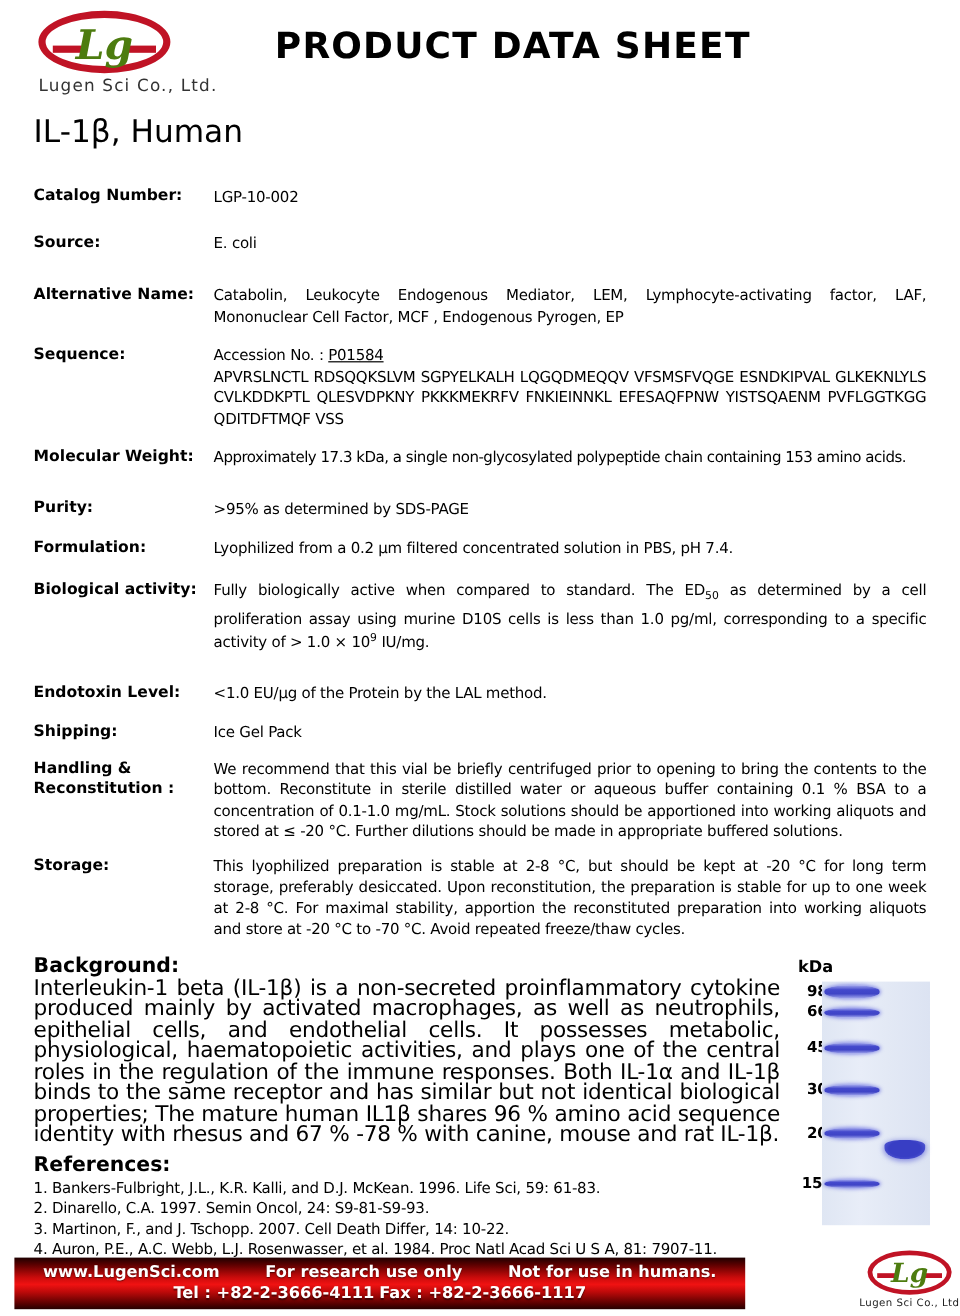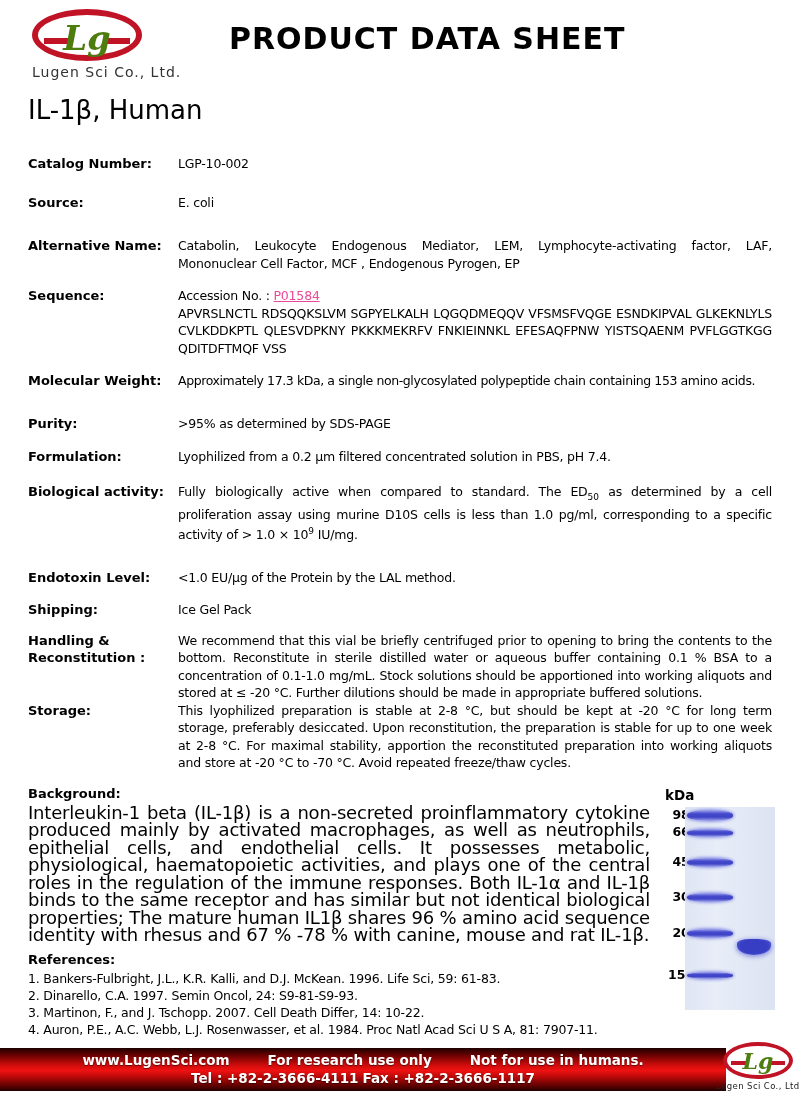--- a/index.html
+++ b/index.html
@@ -42,29 +42,29 @@
 
   
   .row { display:flex; padding:0 28px; }
   .lbl {
     flex:none; width:150px; font-weight:bold; font-size:13px;
     line-height:17.5px; white-space:pre-line;
   }
   .val { flex:1; font-size:12.5px; line-height:17.5px; letter-spacing:-0.2px; }
   .just { text-align:justify; }
   .tight { letter-spacing:-0.4px; }
-  .link { color:#ec4899; text-decoration:underline; cursor:pointer; }
+  .link { color:#000000; text-decoration:underline; cursor:pointer; }
   .seq-line { white-space:nowrap; }
   .jl { text-align:justify; text-align-last:justify; white-space:normal; }
   sub.s, sup.s { font-size:9px; letter-spacing:0; }
 
   
   .bottom { position:relative; padding:0 28px; margin-top:12px; height:268px; }
   .left-col { width:622px; }
-  .sec-head { font-size:13px; font-weight:bold; line-height:20px; }
+  .sec-head { font-size:17px; font-weight:bold; line-height:20px; }
   .bg-text { font-size:18px; line-height:17.5px; letter-spacing:-0.2px; text-align:justify; }
   .refs { margin-top:6px; }
   .ref-item { font-size:12.5px; line-height:17px; letter-spacing:-0.2px; }
 
   
   .gel { position:absolute; left:655px; top:0; width:145px; height:255px; }
   .gel .kda { position:absolute; left:10px; top:3px; font-size:13.5px; font-weight:bold; }
   .gel .plate {
     position:absolute; left:30px; top:23px; width:90px; height:203px;
     background:linear-gradient(90deg,#dfe6f3 0%,#e8edf8 35%,#e3e9f5 60%,#dce3f2 100%);
@@ -80,21 +80,21 @@
   }
   .band.sample {
     left:52px; width:34px; height:16px;
     border-radius:45% 45% 60% 60% / 35% 35% 70% 70%;
     background:radial-gradient(ellipse at 50% 45%, #383ec4 55%, #565cd6 85%, rgba(120,125,230,.5) 100%);
     box-shadow:0 1px 4px 1px rgba(90,95,215,.6);
   }
 
   
   .footer-bar {
-    position:absolute; left:0; top:1048px; width:726px; height:43px;
+    position:absolute; left:12px; top:1048px; width:609px; height:43px;
     background:linear-gradient(180deg,#1e0000 0%,#5c0000 14%,#c80b0b 38%,#f01212 52%,#c00a0a 66%,#550000 90%,#240000 100%);
     display:flex; flex-direction:column; justify-content:center; align-items:center;
     gap:1px;
   }
   .fline { display:flex; gap:38px; color:#fff; font-weight:bold; font-size:13.5px;
     line-height:17px; text-shadow:0 1px 1px rgba(0,0,0,.5); }
   .fline2 { gap:4px; }
   .footer-logo { position:absolute; left:716px; top:1042px; width:84px; text-align:center; }
   .logo-foot { position:relative; left:7px; top:0; width:70px; }
   .logo-foot .ring { width:70px; height:37px; border-width:4px; }
@@ -176,21 +176,21 @@
     <div class="lbl">Shipping:</div>
     <div class="val">Ice Gel Pack</div>
   </div>
 
   <div class="row" style="margin-top:13px">
     <div class="lbl">Handling &amp;
 Reconstitution :</div>
     <div class="val just">We recommend that this vial be briefly centrifuged prior to opening to bring the contents to the bottom. Reconstitute in sterile distilled water or aqueous buffer containing 0.1 % BSA to a concentration of 0.1-1.0 mg/mL. Stock solutions should be apportioned into working aliquots and stored at ≤ -20 °C. Further dilutions should be made in appropriate buffered solutions.</div>
   </div>
 
-  <div class="row" style="margin-top:0">
+  <div class="row" style="margin-top:11px">
     <div class="lbl">Storage:</div>
     <div class="val just">This lyophilized preparation is stable at 2-8 °C, but should be kept at -20 °C for long term storage, preferably desiccated. Upon reconstitution, the preparation is stable for up to one week at 2-8 °C. For maximal stability, apportion the reconstituted preparation into working aliquots and store at -20 °C to -70 °C. Avoid repeated freeze/thaw cycles.</div>
   </div>
 
   <div class="bottom">
     <div class="left-col">
       <div class="sec-head">Background:</div>
       <div class="bg-text">Interleukin-1 beta (IL-1β) is a non-secreted proinflammatory cytokine produced mainly by activated macrophages, as well as neutrophils, epithelial cells, and endothelial cells. It possesses metabolic, physiological, haematopoietic activities, and plays one of the central roles in the regulation of the immune responses. Both IL-1α and IL-1β binds to the same receptor and has similar but not identical biological properties; The mature human IL1β shares 96 % amino acid sequence identity with rhesus and 67 % -78 % with canine, mouse and rat IL-1β.</div>
       <div class="refs">
         <div class="sec-head">References:</div>

